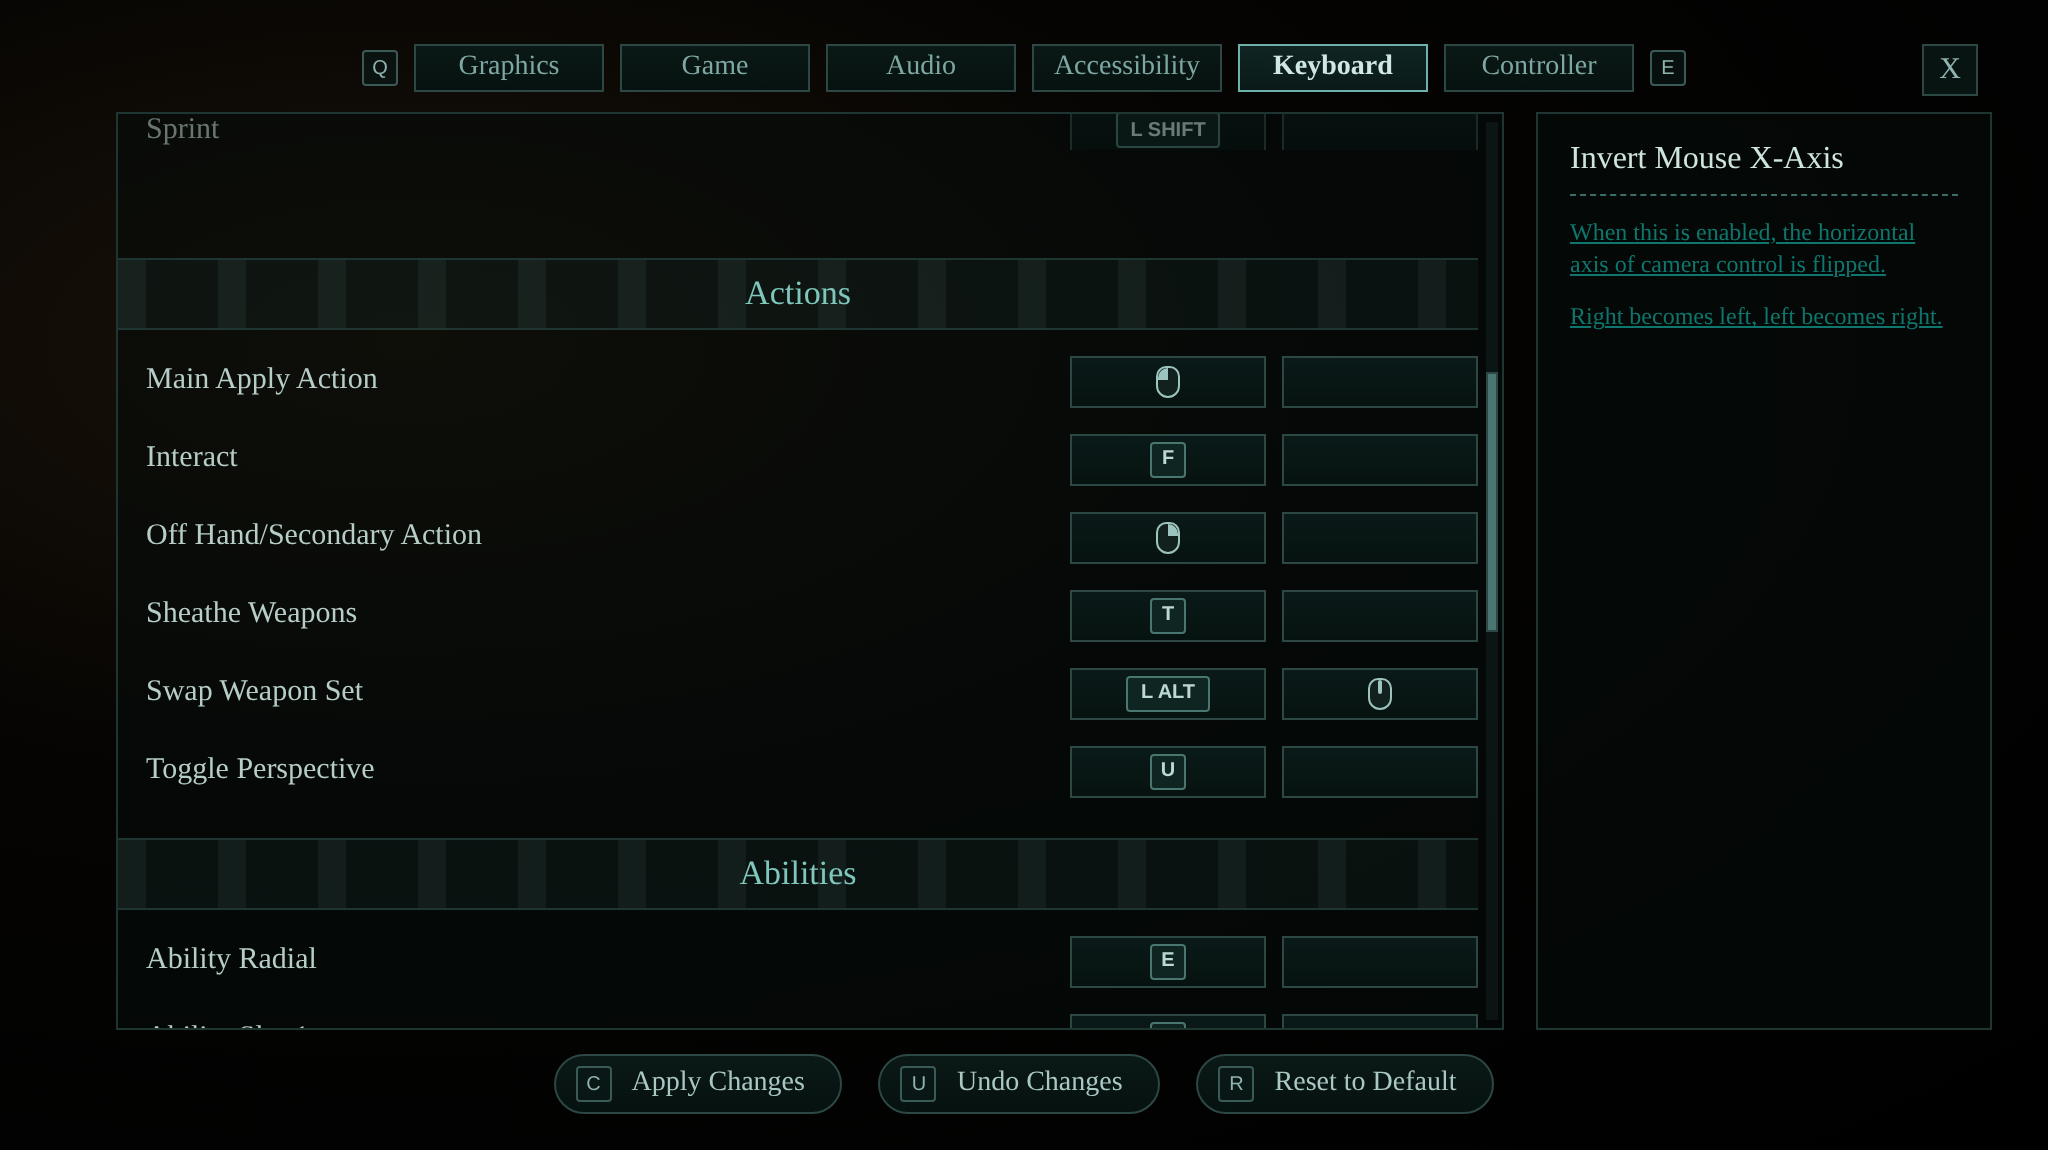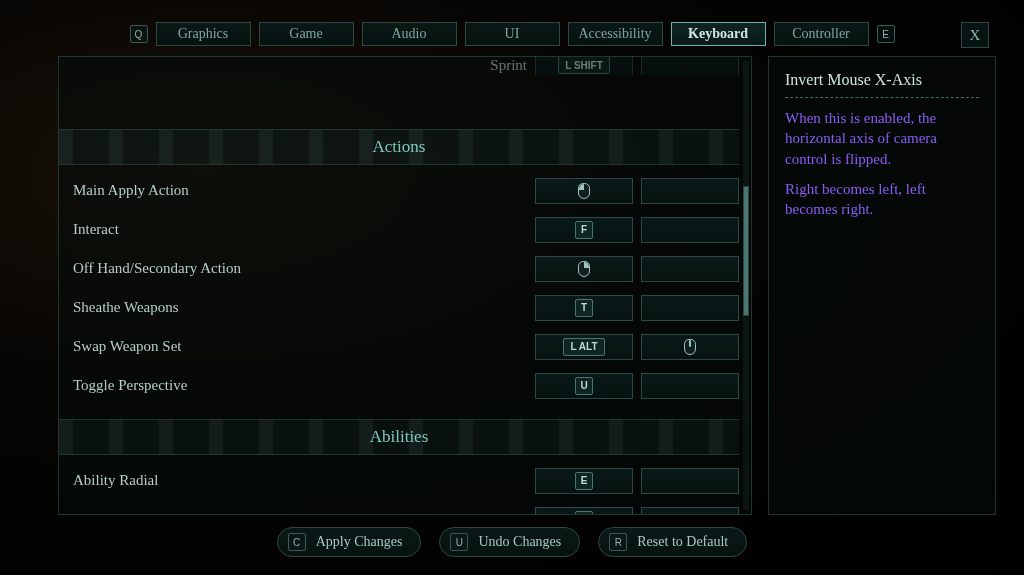--- a/index.html
+++ b/index.html
@@ -69,21 +69,21 @@
     width: 228px; border: 1px solid #1e3532;
     background: rgba(5,12,11,0.55);
     padding: 14px 16px;
   }
   .right-title {
     color: #cde4df; font-size: 16px; margin-bottom: 8px;
   }
   .right-sep {
     border-top: 1px dashed #3a6e68; margin-bottom: 10px;
   }
-  .right-desc { font-size: 15px; color: #8b5cf6; line-height: 1.35; }
+  .right-desc { font-size: 12px; color: #0f766e; line-height: 1.35; text-decoration: underline; }
   .right-desc p { margin-bottom: 10px; }
 
   
   .bind-list { position: absolute; left: 0; right: 12px; top: -2px; }
   .row {
     display: flex; align-items: center;
     height: 39px; padding-left: 14px;
   }
   .row-label { flex: 1; font-size: 15px; color: #b6cdc8; }
   .slot {
@@ -141,33 +141,32 @@
   }
 </style>
 </head>
 <body>
 
 <div class="tabbar">
   <div class="keyhint">Q</div>
   <div class="tab">Graphics</div>
   <div class="tab">Game</div>
   <div class="tab">Audio</div>
-  <div class="tab">UI</div>
   <div class="tab">Accessibility</div>
   <div class="tab active">Keyboard</div>
   <div class="tab">Controller</div>
   <div class="keyhint">E</div>
 </div>
 <div class="close-btn">X</div>
 
 <div class="main-row">
   <div class="left-panel">
     <div class="bind-list">
 
-      <div class="row" style="height:20px; opacity:.55; overflow:hidden;text-align:right;">
+      <div class="row" style="height:20px; opacity:.55; overflow:hidden;">
         <div class="row-label">Sprint</div>
         <div class="slot">
             <span class="keycap-wide">L SHIFT</span>
           </div>
         <div class="slot"></div>
       </div>
 
       <div class="section-hdr first">Actions</div>
 
       <div class="row">

